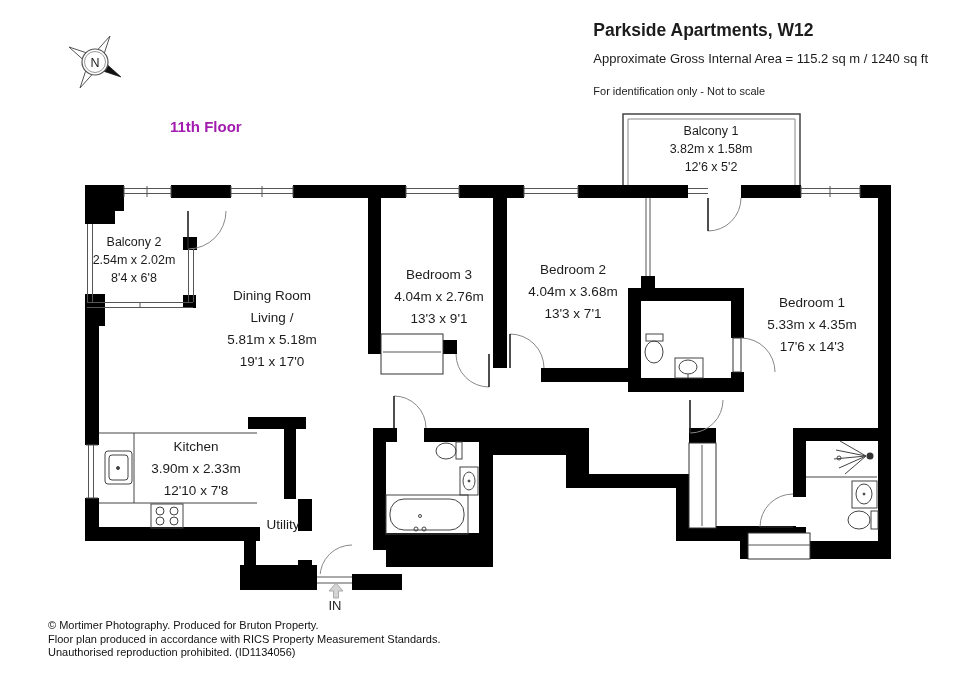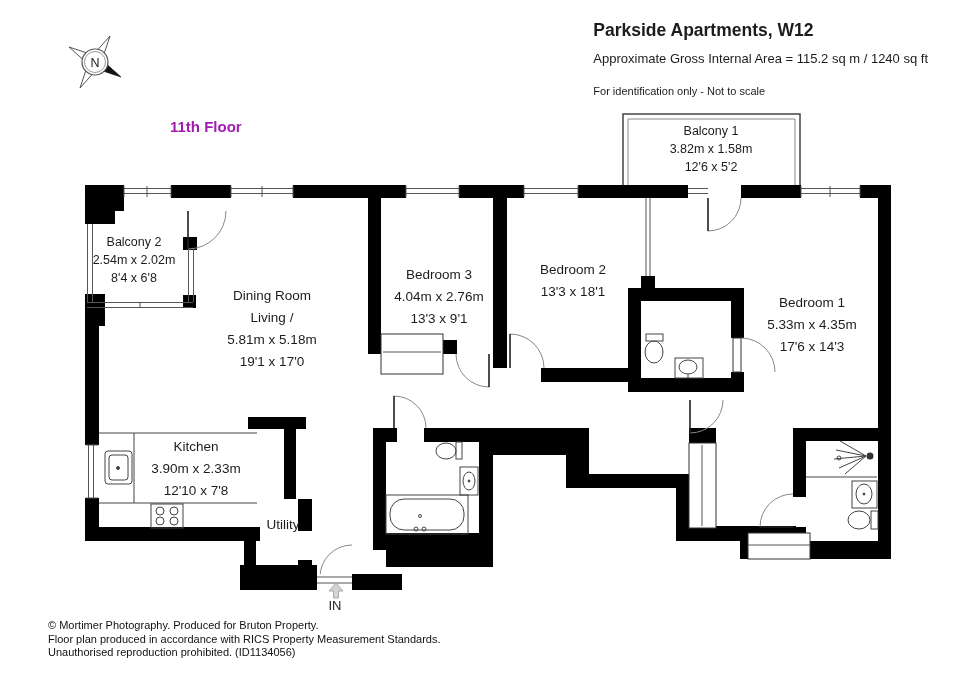--- a/index.html
+++ b/index.html
@@ -262,21 +262,22 @@
 </div>
 
 <div class="lbl" style="left:359px;top:264px;width:160px">
   <div>Bedroom 3</div>
   <div>4.04m x 2.76m</div>
   <div>13'3 x 9'1</div>
 </div>
 
 <div class="lbl" style="left:493px;top:259px;width:160px">
   <div>Bedroom 2</div>
-  <div>13'3 x 18'1</div>
+  <div>4.04m x 3.68m</div>
+  <div>13'3 x 7'1</div>
 </div>
 
 <div class="lbl" style="left:732px;top:292px;width:160px">
   <div>Bedroom 1</div>
   <div>5.33m x 4.35m</div>
   <div>17'6 x 14'3</div>
 </div>
 
 <div class="lbl" style="left:116px;top:436px;width:160px">
   <div>Kitchen</div>

